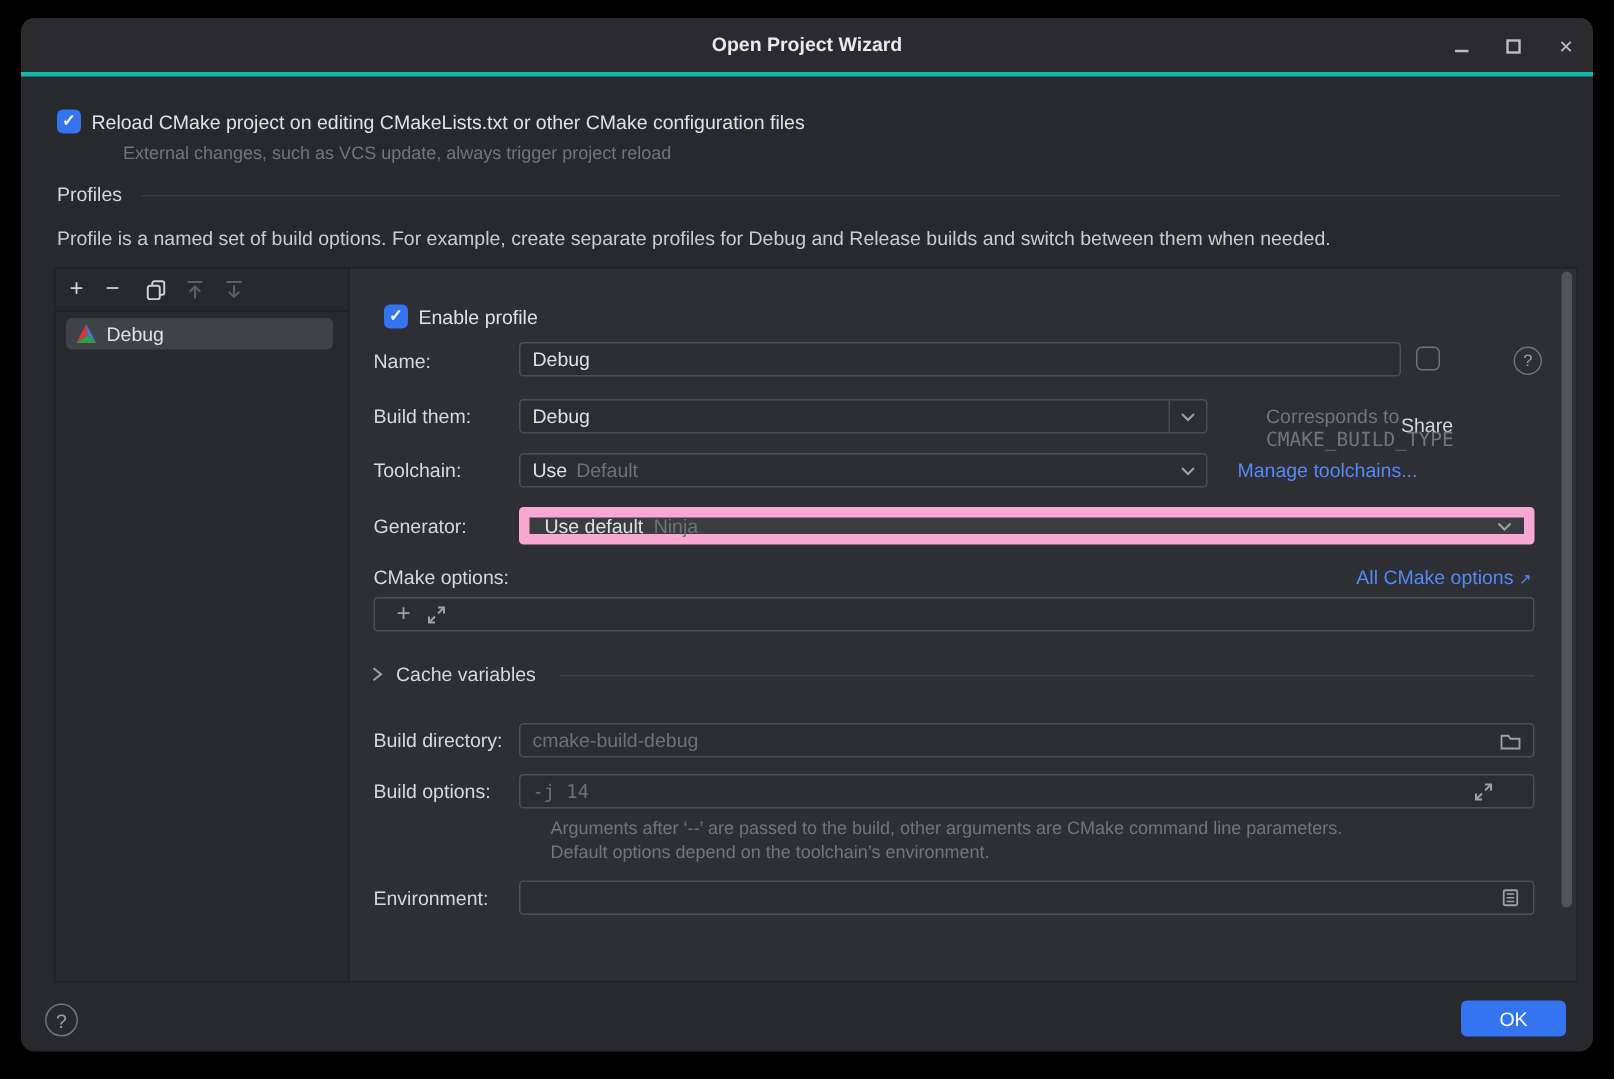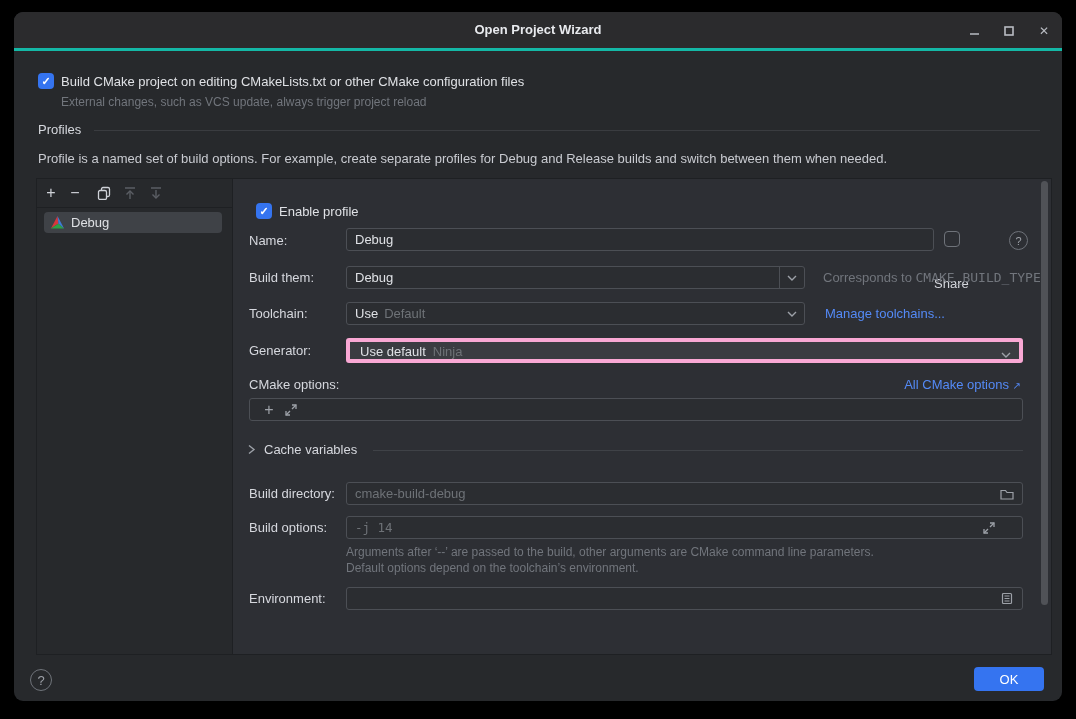--- a/index.html
+++ b/index.html
@@ -11,21 +11,21 @@
             border-bottom:3px solid #14b8a6;}
   .title{position:absolute;left:0;right:0;top:10px;text-align:center;font-weight:bold;
          font-size:13px;color:#e8eaee;}
   .winbtn{position:absolute;top:10px;width:18px;height:18px;display:flex;align-items:center;
           justify-content:center;color:#b9bcc2;cursor:default;}
   .abs{position:absolute;}
   .cb{width:16px;height:16px;border-radius:4px;box-sizing:border-box;display:flex;
       align-items:center;justify-content:center;}
   .cb.on{background:#3574f0;color:#fff;font-size:11px;font-weight:bold;line-height:1;}
   .cb.off{border:1.5px solid #6f737a;background:transparent;}
-  .comment{color:#71757c;font-size:12px;}
+  .comment{color:#71757c;font-size:12px;margin-left:21px;}
   .label{color:#d6d8de;font-size:13px;}
   .hrule{height:1px;background:#3a3c40;}
   .panel-border{border:1px solid #1e2023;box-sizing:border-box;}
   .left-panel{background:#27292c;}
   .right-panel{background:#2d2f34;}
   .tool-ico{width:18px;height:18px;display:flex;align-items:center;justify-content:center;
             color:#cfd2d8;font-size:16px;line-height:1;}
   .tool-ico.disabled{color:#5b5e64;}
   .list-item{display:flex;align-items:center;gap:6px;border-radius:4px;padding:0 6px;
              box-sizing:border-box;}
@@ -33,22 +33,22 @@
   .field{border:1px solid #4c4f55;border-radius:3px;background:#2b2d31;box-sizing:border-box;
          display:flex;align-items:center;padding:0 8px;font-size:13px;color:#dfe1e5;}
   input.field{outline:none;}
   .combo{border:1px solid #4c4f55;border-radius:3px;background:#2b2d31;box-sizing:border-box;
          display:flex;align-items:center;}
   .combo .val{padding-left:8px;white-space:nowrap;}
   .combo .ph{color:#6e7277;margin-left:6px;white-space:nowrap;}
   .combo .spacer{flex:1;}
   .combo .chev{width:24px;height:100%;display:flex;align-items:center;justify-content:center;
                border-left:1px solid #4c4f55;}
-  .combo-filled{border:4px solid #f9a8d4;background:#3a3c41;border-radius:3px;
-                display:flex;align-items:flex-end;box-sizing:border-box;}
+  .combo-filled{border:7px solid #f9a8d4;background:#3a3c41;border-radius:3px;
+                display:flex;align-items:center;box-sizing:border-box;}
   .mono{font-family:"DejaVu Sans Mono",monospace;}
   .link{color:#548af7;cursor:pointer;font-size:13px;}
   .placeholder{color:#6e7277;}
   .icon-btn{display:flex;align-items:center;justify-content:center;}
   .help-circle{width:17px;height:17px;border:1.2px solid #6f737a;border-radius:50%;
                color:#9da1a8;font-size:11px;display:flex;align-items:center;justify-content:center;}
   .ok-btn{background:#3574f0;color:#fff;border:none;border-radius:4px;font-size:13px;
           font-family:"Liberation Sans",sans-serif;cursor:pointer;text-align:center;}
   .scroll-thumb{background:#505257;border-radius:4px;}
   svg{display:block;}
@@ -72,21 +72,21 @@
           </svg>
       </div>
       <div class="winbtn" style="left:1021px;">
         <span style="font-size:12px;">✕</span>
       </div>
     </div>
 
     <div class="abs cb on" style="left:24px;top:61px;">
       <span>✓</span>
     </div>
-    <div class="abs" style="left:47px;top:62px;">Build CMake project on editing CMakeLists.txt or other CMake configuration files</div>
+    <div class="abs" style="left:47px;top:62px;">Reload CMake project on editing CMakeLists.txt or other CMake configuration files</div>
     <div class="abs comment" style="left:47px;top:83px;">External changes, such as VCS update, always trigger project reload</div>
 
     <div class="abs label" style="left:24px;top:110px;">Profiles</div>
     <div class="abs hrule" style="left:80px;top:118px;width:946px;"></div>
     <div class="abs" style="left:24px;top:139px;color:#c9cbd1;">Profile is a named set of build options. For example, create separate profiles for Debug and Release builds and switch between them when needed.</div>
 
     <div class="abs left-panel panel-border" style="left:22px;top:166px;width:197px;height:477px;">
 
       <div class="abs" style="left:0;top:0;width:100%;height:28px;border-bottom:1px solid #1e2023;">
         <div class="abs tool-ico" style="left:5px;top:5px;">

